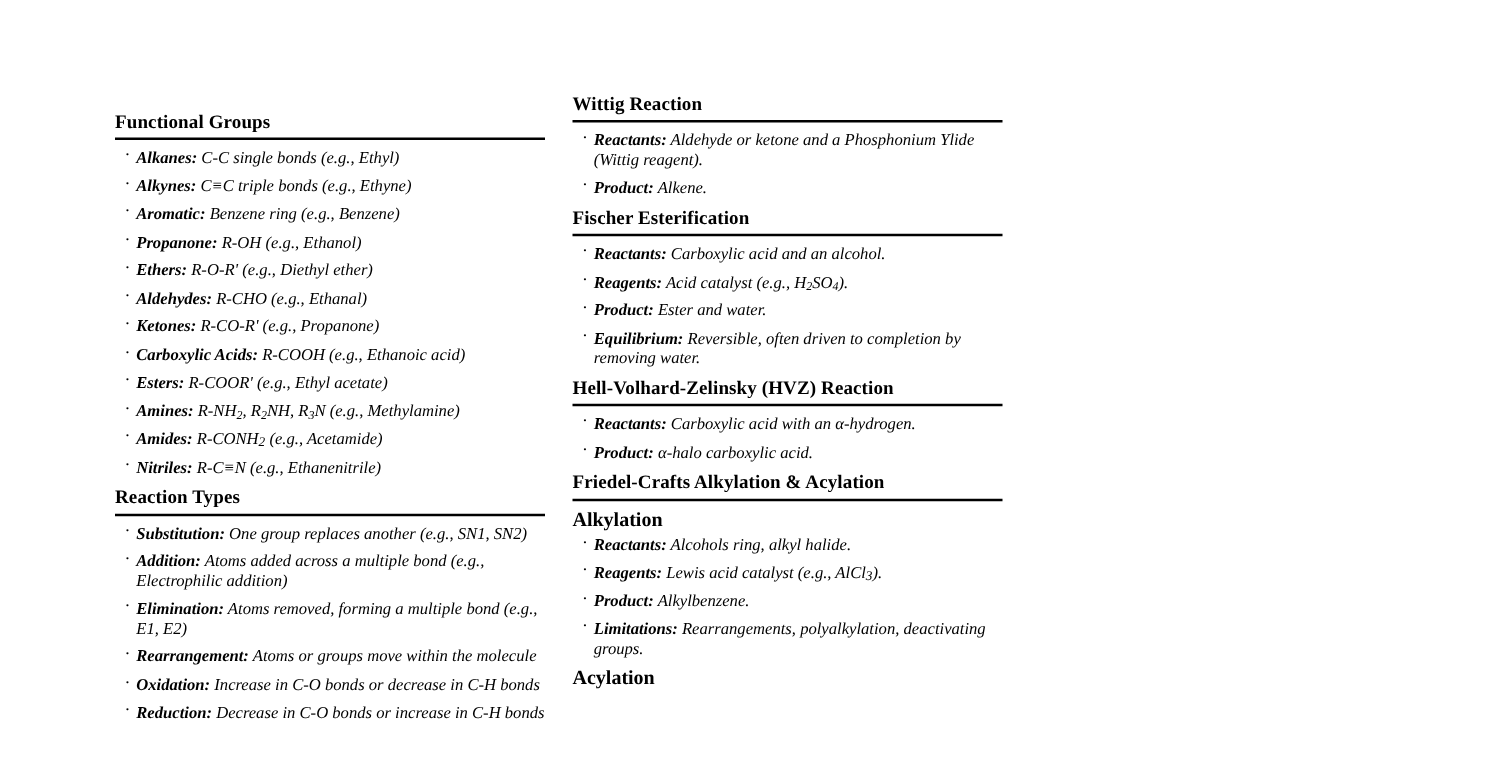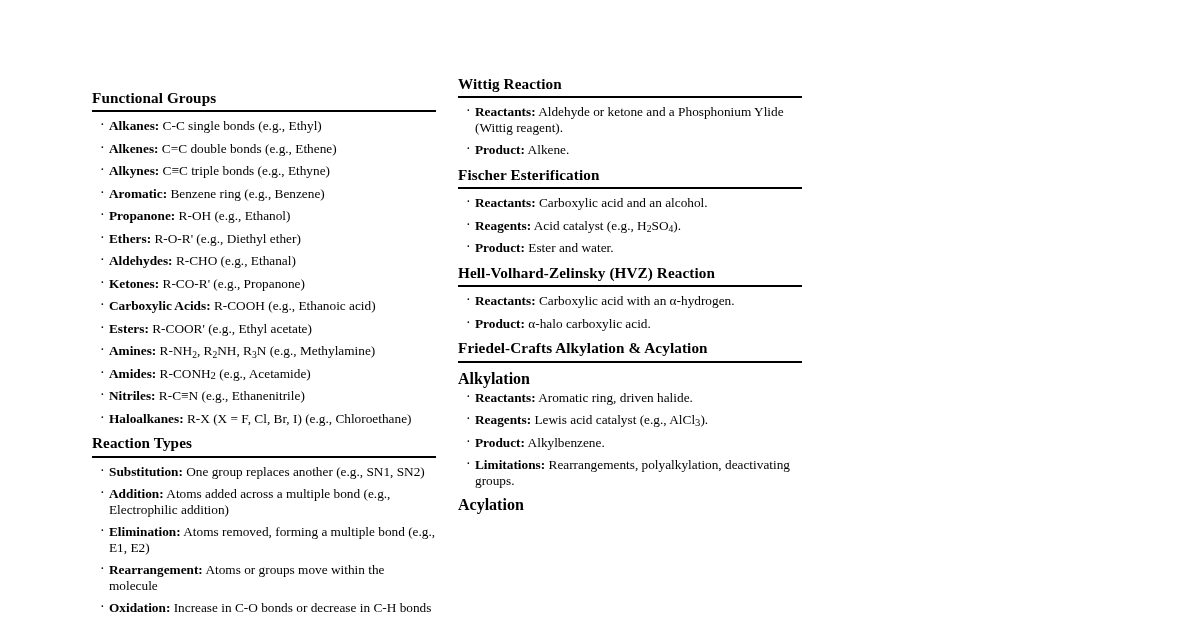--- a/index.html
+++ b/index.html
@@ -56,20 +56,21 @@
     font-size: 16px;
     line-height: 1.25;
     margin: 1px 0 1px 0;
   }
 
   
   ul.items {
     list-style: none;
     margin: 0;
     padding: 0 0 0 8px;
+    font-style: italic;
   }
   ul.items > li {
     position: relative;
     padding-left: 9px;
     margin: 0 0 7px 0;
     font-size: 13.3px;
     line-height: 1.165;
     text-indent: 0;
   }
   ul.items > li:before {
@@ -103,33 +104,31 @@
 </head>
 <body>
 
 <div class="page">
   <div class="column left" id="col-left">
       <div class="section">
         <div class="section-title">Functional Groups</div>
         <hr class="section-rule">
         <ul class="items">
           <li><span class="term">Alkanes:</span> <span class="desc">C-C single bonds (e.g., Ethyl)</span></li>
-          <li><span class="term">Alkenes:</span> <span class="desc">C=C double bonds (e.g., Ethene)</span></li>
           <li><span class="term">Alkynes:</span> <span class="desc">C≡C triple bonds (e.g., Ethyne)</span></li>
           <li><span class="term">Aromatic:</span> <span class="desc">Benzene ring (e.g., Benzene)</span></li>
           <li><span class="term">Propanone:</span> <span class="desc">R-OH (e.g., Ethanol)</span></li>
           <li><span class="term">Ethers:</span> <span class="desc">R-O-R' (e.g., Diethyl ether)</span></li>
           <li><span class="term">Aldehydes:</span> <span class="desc">R-CHO (e.g., Ethanal)</span></li>
           <li><span class="term">Ketones:</span> <span class="desc">R-CO-R' (e.g., Propanone)</span></li>
           <li><span class="term">Carboxylic Acids:</span> <span class="desc">R-COOH (e.g., Ethanoic acid)</span></li>
           <li><span class="term">Esters:</span> <span class="desc">R-COOR' (e.g., Ethyl acetate)</span></li>
           <li><span class="term">Amines:</span> <span class="desc">R-NH<sub>2</sub>, R<sub>2</sub>NH, R<sub>3</sub>N (e.g., Methylamine)</span></li>
           <li><span class="term">Amides:</span> <span class="desc">R-CONH<sub class="flat">2</sub> (e.g., Acetamide)</span></li>
           <li><span class="term">Nitriles:</span> <span class="desc">R-C≡N (e.g., Ethanenitrile)</span></li>
-          <li><span class="term">Haloalkanes:</span> <span class="desc">R-X (X = F, Cl, Br, I) (e.g., Chloroethane)</span></li>
         </ul>
       </div>
       <div class="section">
         <div class="section-title">Reaction Types</div>
         <hr class="section-rule">
         <ul class="items">
           <li><span class="term">Substitution:</span> <span class="desc">One group replaces another (e.g., SN1, SN2)</span></li>
           <li><span class="term">Addition:</span> <span class="desc">Atoms added across a multiple bond (e.g., Electrophilic addition)</span></li>
           <li><span class="term">Elimination:</span> <span class="desc">Atoms removed, forming a multiple bond (e.g., E1, E2)</span></li>
           <li><span class="term">Rearrangement:</span> <span class="desc">Atoms or groups move within the molecule</span></li>
@@ -147,36 +146,37 @@
           <li><span class="term">Product:</span> <span class="desc">Alkene.</span></li>
         </ul>
       </div>
       <div class="section">
         <div class="section-title">Fischer Esterification</div>
         <hr class="section-rule">
         <ul class="items">
           <li><span class="term">Reactants:</span> <span class="desc">Carboxylic acid and an alcohol.</span></li>
           <li><span class="term">Reagents:</span> <span class="desc">Acid catalyst (e.g., H<sub>2</sub>SO<sub>4</sub>).</span></li>
           <li><span class="term">Product:</span> <span class="desc">Ester and water.</span></li>
+          <li><span class="term">Equilibrium:</span> <span class="desc">Reversible, often driven to completion by removing water.</span></li>
         </ul>
       </div>
       <div class="section">
         <div class="section-title">Hell-Volhard-Zelinsky (HVZ) Reaction</div>
         <hr class="section-rule">
         <ul class="items">
           <li><span class="term">Reactants:</span> <span class="desc">Carboxylic acid with an α-hydrogen.</span></li>
           <li><span class="term">Product:</span> <span class="desc">α-halo carboxylic acid.</span></li>
         </ul>
       </div>
       <div class="section">
         <div class="section-title">Friedel-Crafts Alkylation &amp; Acylation</div>
         <hr class="section-rule">
         <div class="subsection-title">Alkylation</div>
         <ul class="items">
-          <li><span class="term">Reactants:</span> <span class="desc">Aromatic ring, driven halide.</span></li>
+          <li><span class="term">Reactants:</span> <span class="desc">Alcohols ring, alkyl halide.</span></li>
           <li><span class="term">Reagents:</span> <span class="desc">Lewis acid catalyst (e.g., AlCl<sub class="flat">3</sub>).</span></li>
           <li><span class="term">Product:</span> <span class="desc">Alkylbenzene.</span></li>
           <li><span class="term">Limitations:</span> <span class="desc">Rearrangements, polyalkylation, deactivating groups.</span></li>
         </ul>
         <div class="subsection-title">Acylation</div>
       </div>
     </div>
 </div>
 
 </body></html>

